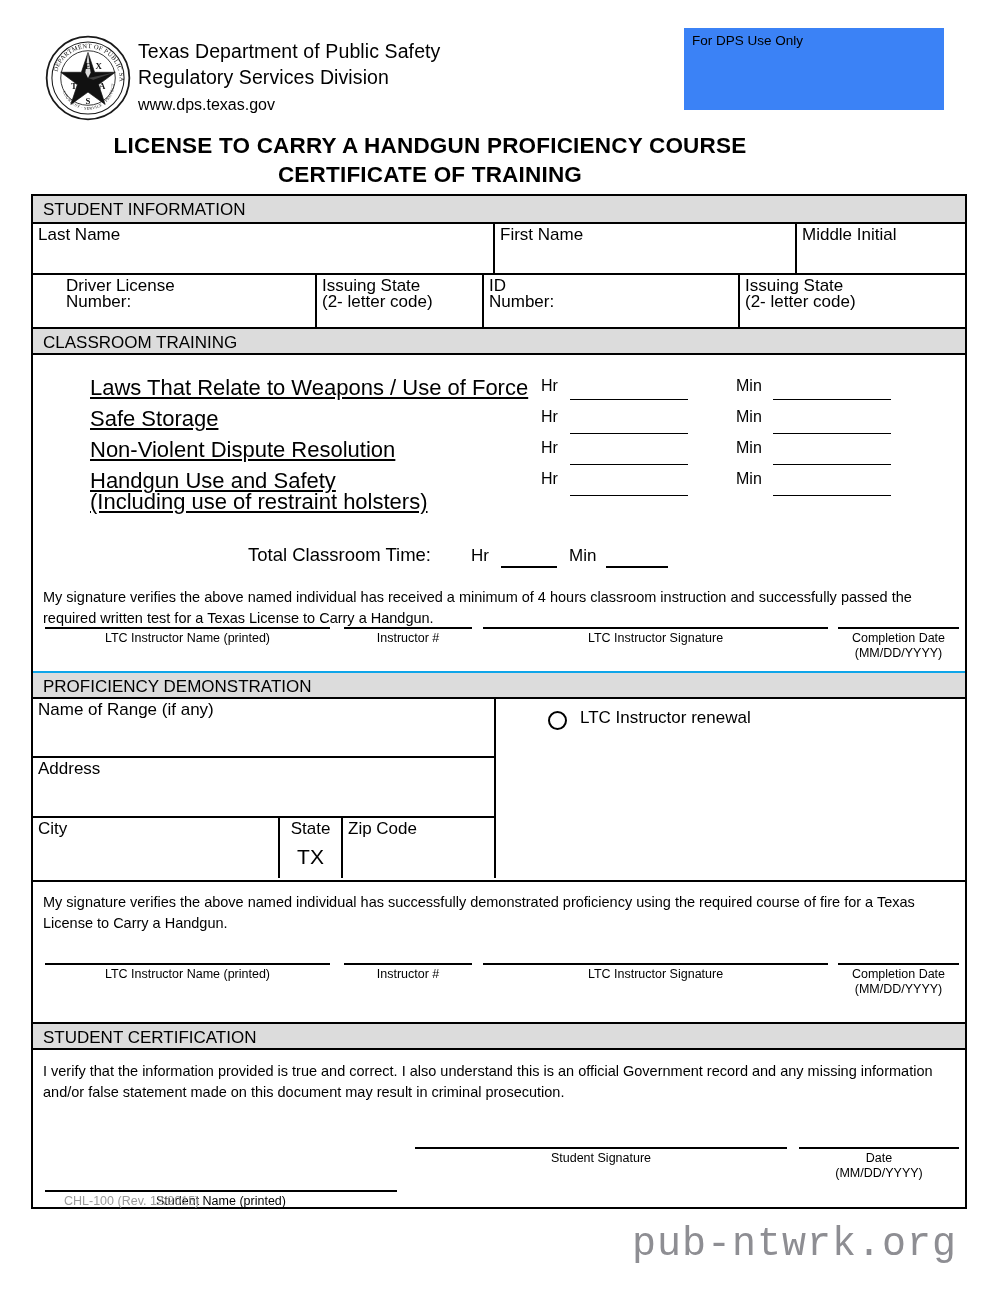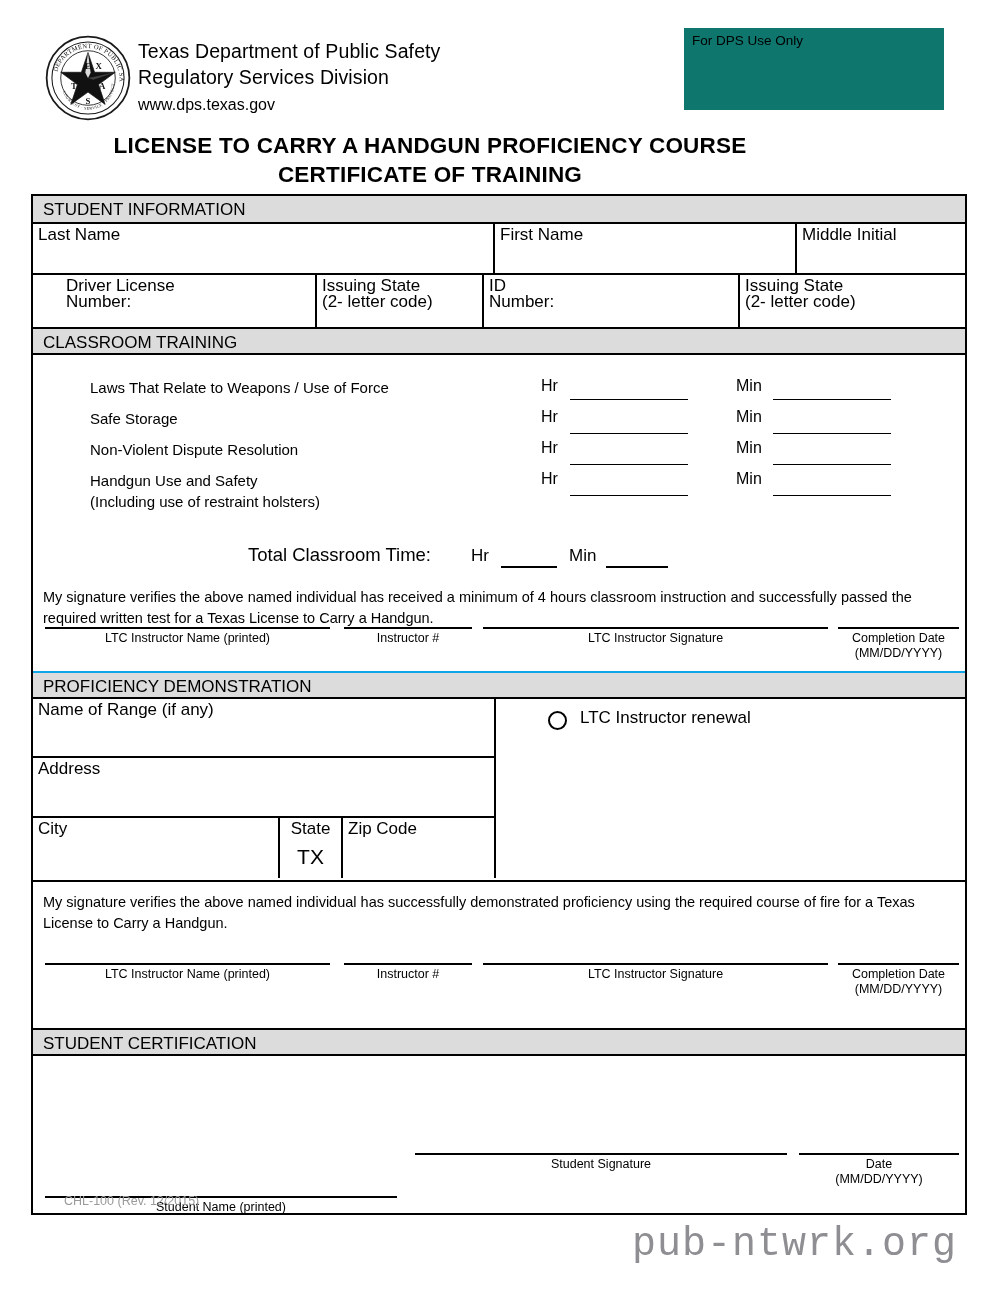--- a/index.html
+++ b/index.html
@@ -43,21 +43,21 @@
   }
   #agency-url {
     position: absolute;
     left: 138px; top: 96px;
     font-size: 16px;
   }
   #dps-box {
     position: absolute;
     left: 684px; top: 28px;
     width: 260px; height: 82px;
-    background: #0f766e;
+    background: #3b82f6;
   }
   #dps-box-label {
     position: absolute;
     left: 8px; top: 5px;
     font-size: 13.5px;
   }
 
   
   #title-block {
     position: absolute;
@@ -124,23 +124,24 @@
     height: 316px;
   }
   .ct-row {
     position: absolute;
     left: 0; width: 936px;
     height: 31px;
   }
   .ct-topic {
     position: absolute;
     left: 57px;
-    font-size: 15px;
+    font-size: 22px;
     line-height: 21px;
     white-space: pre-line;
+    text-decoration: underline;
   }
   .ct-hr-lab {
     position: absolute;
     left: 508px;
     font-size: 16px;
   }
   .ct-hr-line {
     position: absolute;
     left: 537px;
     width: 118px;
@@ -466,23 +467,24 @@
           <div class="sig-cap">LTC Instructor Signature</div>
         </div>
         <div class="sig-item" style="left:805px; width:121px;">
           <div class="sig-line"></div>
           <div class="sig-cap">Completion Date
 (MM/DD/YYYY)</div>
         </div>
       </div>
     </div>
 
-    <div class="sec-header" style="border-top:2px solid #000;margin-top:6px;">STUDENT CERTIFICATION</div>
+    <div class="sec-header" style="border-top:2px solid #000;">STUDENT CERTIFICATION</div>
 
     <div id="cert-body">
+      <div class="attest" id="cert-attest">I verify that the information provided is true and correct. I also understand this is an official Government record and any missing information and/or false statement made on this document may result in criminal prosecution.</div>
 
       <div class="sig-strip" style="top:97px;">
         <div class="sig-item" style="left:12px; width:352px;margin-top:43px;">
           <div class="sig-line"></div>
           <div class="sig-cap">Student Name  (printed)</div>
         </div>
         <div class="sig-item" style="left:382px; width:372px;">
           <div class="sig-line"></div>
           <div class="sig-cap">Student Signature</div>
         </div>

